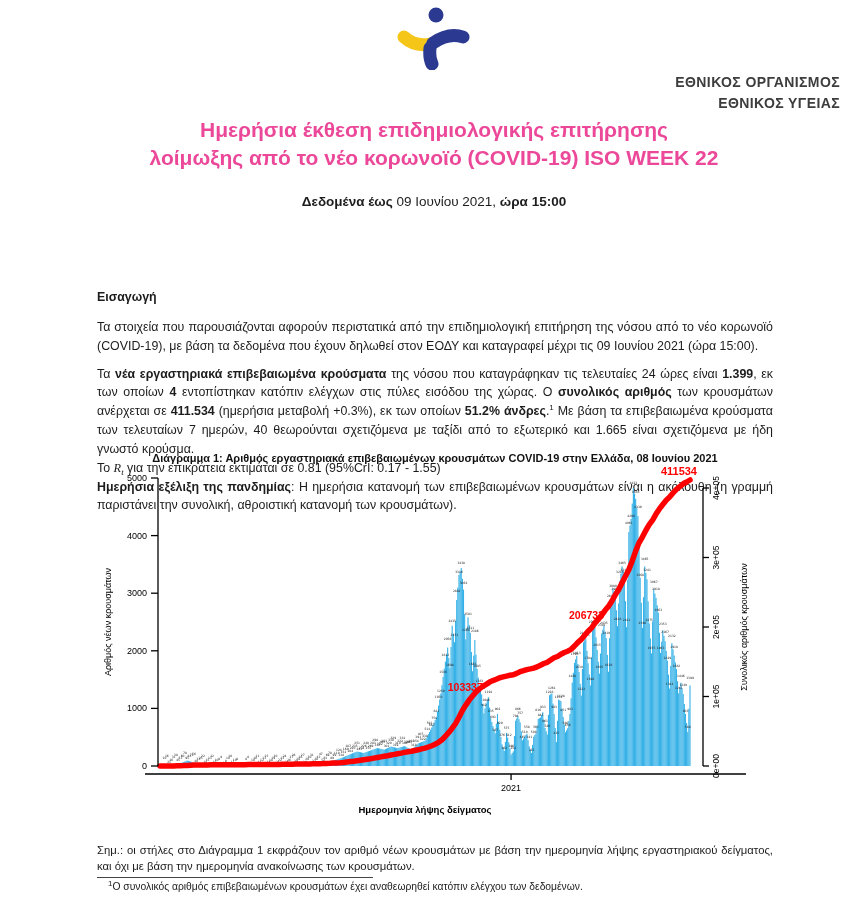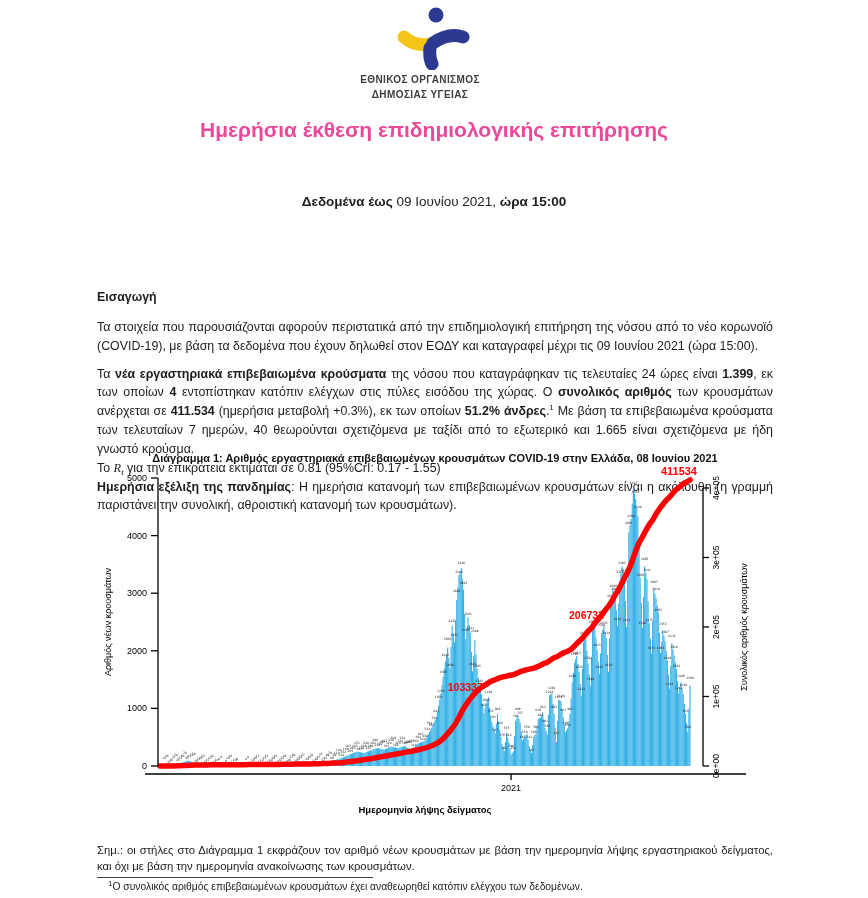--- a/index.html
+++ b/index.html
@@ -1,20 +1,20 @@
 <!DOCTYPE html>
 <html><head>
 <meta charset="utf-8">
 <style>
   html,body{margin:0;padding:0;background:#fff;}
   .page{position:relative;width:868px;height:898px;background:#fff;overflow:hidden;
         font-family:"Liberation Sans","DejaVu Sans",sans-serif;color:#1c1c1c;}
   .logo-wrap{position:absolute;top:6px;left:0;width:868px;text-align:center;}
-  .logo-caption{position:absolute;top:72px;left:0;width:840px;text-align:center;
-        font-size:10px;font-weight:bold;color:#3d3d3d;letter-spacing:.4px;line-height:1.5;}
+  .logo-caption{position:absolute;top:72px;left:0;width:840px;text-align:right;
+        font-size:14px;font-weight:bold;color:#3d3d3d;letter-spacing:.4px;line-height:1.5;}
   .main-title{position:absolute;top:116px;left:0;width:868px;text-align:center;
         font-size:21px;font-weight:600;color:#ec4899;line-height:1.33;}
   .subtitle{position:absolute;top:194px;left:0;width:868px;text-align:center;font-size:13.5px;color:#1d1d1f;}
   .content{position:absolute;top:243px;left:97px;width:676px;font-size:12.4px;line-height:1.52;text-align:justify;margin-top:45px;}
   .content .sec-head{font-weight:bold;margin:0 0 11px 0;}
   .content p{margin:0 0 9px 0;}
   .content p.tight{margin:0;}
   sup{font-size:8px;vertical-align:super;line-height:0;}
   sub{font-size:9px;vertical-align:sub;line-height:0;}
   .chart-block{position:absolute;top:452px;left:85px;width:700px;}
@@ -31,25 +31,26 @@
   <div class="logo-wrap">
     <svg width="74" height="64" viewBox="0 0 74 64">
       <circle id="logo-head" cx="39" cy="9" r="7.5" fill="#2b3990"></circle>
       <path id="logo-yellow" d="M 7 31 Q 18 41 33 38" fill="none" stroke-width="13" stroke-linecap="round" stroke="#f5c518"></path>
       <path id="logo-blue-arm" d="M 36 37 Q 52 26 66 31" fill="none" stroke-width="13" stroke-linecap="round" stroke="#2b3990"></path>
       <path id="logo-blue-body" d="M 33 42 Q 32 52 35 58" fill="none" stroke-width="13" stroke-linecap="round" stroke="#2b3990"></path>
     </svg>
   </div>
   <div class="logo-caption">
     <div>ΕΘΝΙΚΟΣ ΟΡΓΑΝΙΣΜΟΣ</div>
-    <div>ΔΗΜΟΣΙΑΣ ΥΓΕΙΑΣ</div>
+    <div>ΕΘΝΙΚΟΣ ΥΓΕΙΑΣ</div>
   </div>
 
   <div class="main-title">
     <div>Ημερήσια έκθεση επιδημιολογικής επιτήρησης</div>
+    <div>λοίμωξης από το νέο κορωνοϊό (COVID-19) ISO WEEK 22</div>
   </div>
 
   <div class="subtitle"><span style="font-weight: bold;">Δεδομένα έως </span><span>09 Ιουνίου 2021, </span><span style="font-weight: bold;">ώρα 15:00</span></div>
 
   <div class="content">
     <p class="sec-head">Εισαγωγή</p>
     <p>Τα στοιχεία που παρουσιάζονται αφορούν περιστατικά από την επιδημιολογική επιτήρηση της νόσου από το νέο κορωνοϊό (COVID-19), με βάση τα δεδομένα που έχουν δηλωθεί στον ΕΟΔΥ και καταγραφεί μέχρι τις 09 Ιουνίου 2021 (ώρα 15:00).</p>
     <p class="tight"><span>Τα </span><span style="font-weight: bold;">νέα εργαστηριακά επιβεβαιωμένα κρούσματα</span><span> της νόσου που καταγράφηκαν τις τελευταίες 24 ώρες είναι </span><span style="font-weight: bold;">1.399</span><span>, εκ των οποίων </span><span style="font-weight: bold;">4</span><span> εντοπίστηκαν κατόπιν ελέγχων στις πύλες εισόδου της χώρας.  Ο </span><span style="font-weight: bold;">συνολικός αριθμός</span><span> των κρουσμάτων ανέρχεται σε </span><span style="font-weight: bold;">411.534</span><span> (ημερήσια μεταβολή +0.3%), εκ των οποίων </span><span style="font-weight: bold;">51.2% άνδρες</span><span>.</span><sup>1</sup><span> Με βάση τα επιβεβαιωμένα κρούσματα των τελευταίων 7 ημερών, 40 θεωρούνται σχετιζόμενα με ταξίδι από το εξωτερικό και 1.665 είναι σχετιζόμενα με ήδη γνωστό κρούσμα.</span></p>
     <p class="tight"><span>Το </span><span style="font-style: italic; font-family: &quot;Liberation Serif&quot;, &quot;DejaVu Serif&quot;, serif;">R</span><sub style="font-style: italic; font-family: &quot;Liberation Serif&quot;, &quot;DejaVu Serif&quot;, serif;">t</sub><span> για την επικράτεια εκτιμάται σε </span><span style="font-weight: normal;">0.81 (95%CrI: 0.17 - 1.55)</span></p>
     <p class="tight"><span style="font-weight: bold;">Ημερήσια εξέλιξη της πανδημίας</span><span>: Η ημερήσια κατανομή των επιβεβαιωμένων κρουσμάτων είναι η ακόλουθη (η γραμμή παριστάνει την συνολική, αθροιστική κατανομή των κρουσμάτων).</span></p>

